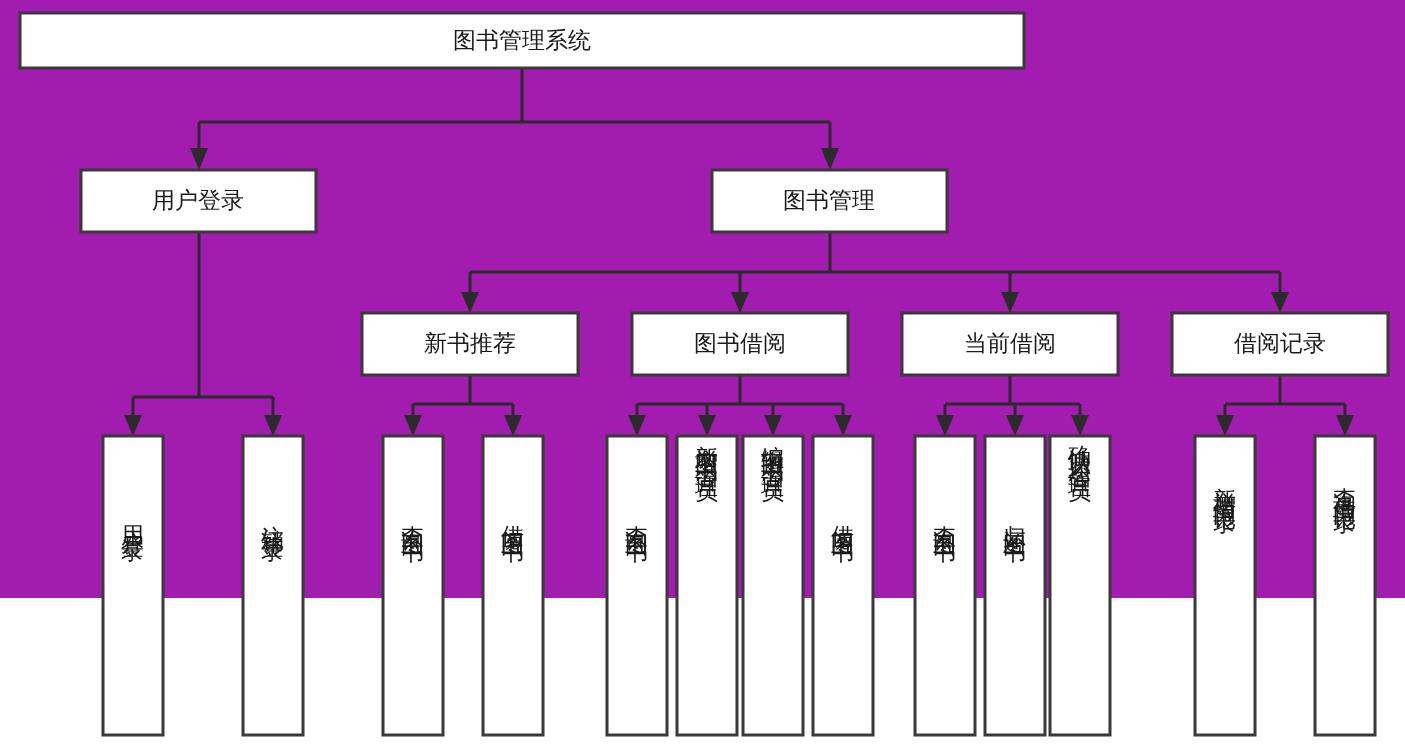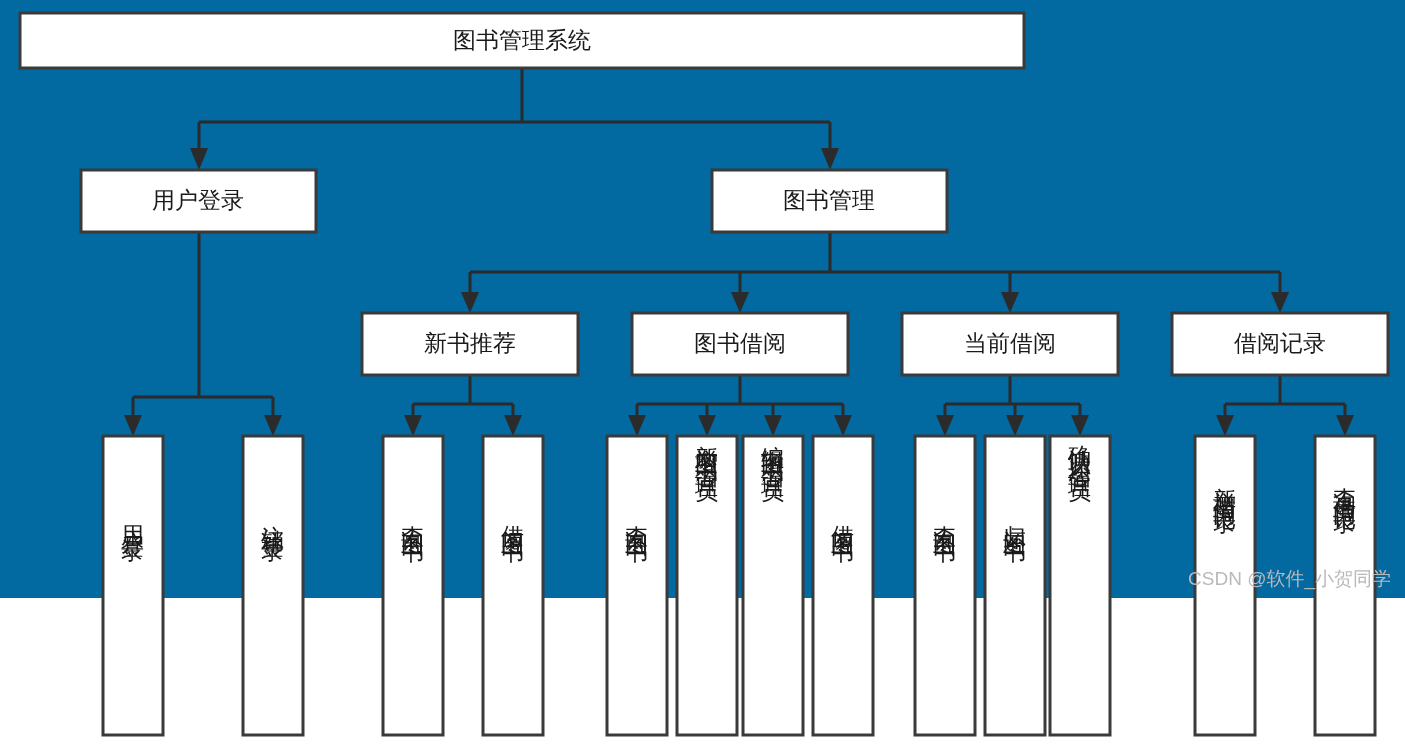--- a/index.html
+++ b/index.html
@@ -10,21 +10,21 @@
   body {
     width: 1405px;
     height: 747px;
     font-family: "Liberation Sans", "DejaVu Sans", sans-serif;
     overflow: hidden;
   }
   #diagram-root {
     position: relative;
     width: 1405px;
     height: 598px;
-    background: #0369a1;
+    background: #a21caf;
   }
   svg.flow {
     position: absolute;
     left: 0;
     top: 0;
     width: 1405px;
     height: 747px;
   }
   .node-box {
     fill: #ffffff;
@@ -221,14 +221,13 @@
       <rect class="node-box" x="1195" y="436" width="60" height="299"></rect>
       <text class="leaf-label" x="1225" y="484">新增借阅记录</text>
     </g>
     <g>
       <rect class="node-box" x="1315" y="436" width="60" height="299"></rect>
       <text class="leaf-label" x="1345" y="484">查询借阅记录</text>
     </g>
 
   </svg>
 
-  <div class="watermark">CSDN @软件_小贺同学</div>
 </div>
 
 </body></html>

